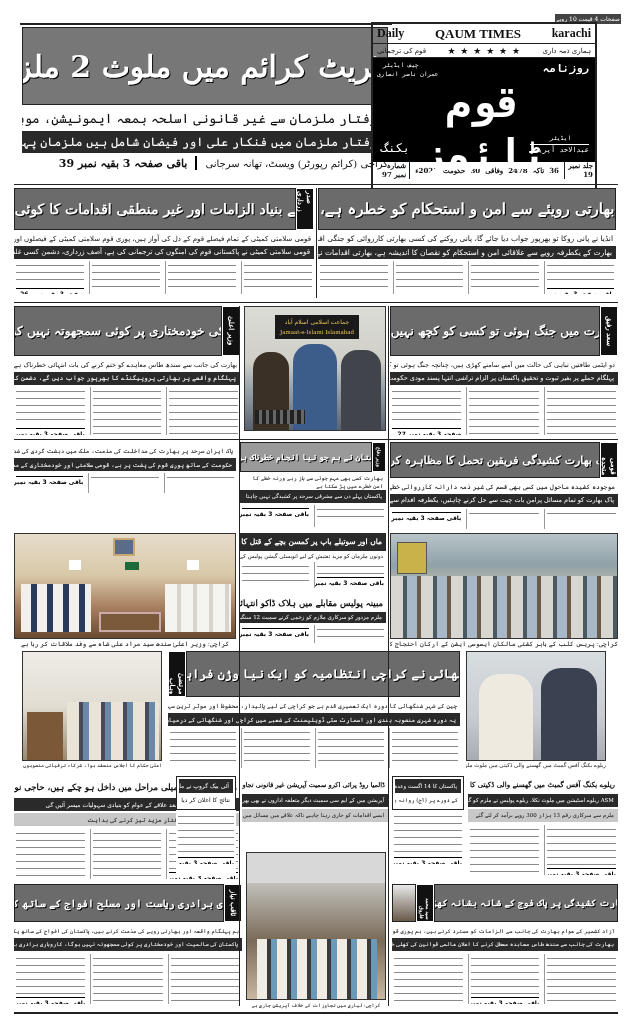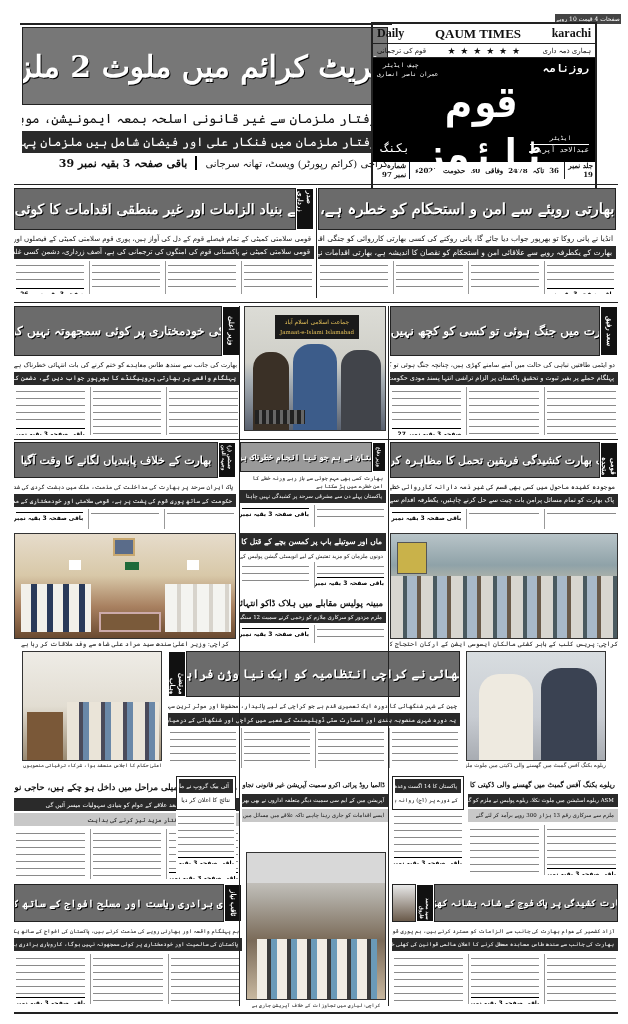--- a/index.html
+++ b/index.html
@@ -206,24 +206,20 @@
     <div class="col">
         <div class="lines" style="height:12px"></div>
       </div>
     <div class="col">
         <div class="baqi">باقی صفحہ 3 بقیہ نمبر 38</div>
       </div>
   </div>
 </div>
 
 <div class="abs" style="top:442px;left:14px;width:222px;height:88px">
-  <div style="display:flex;height:36px">
-    <div class="hl" style="flex:1;font-size:11px">بھارت کے خلاف پابندیاں لگانے کا وقت آگیا</div>
-    <div class="tag" style="width:18px;font-size:5px">جسٹس (ر) وجیہہ الدین</div>
-  </div>
   <div class="sub" style="margin-top:2px;font-size:6px">پاک ایران سرحد پر بھارت کی مداخلت کی مذمت، ملک میں دہشت گردی کی شدید مذمت کرتے ہیں</div>
   <div class="band" style="font-size:6px">حکومت کے ساتھ پوری قوم کی پشت پر ہے، قومی سلامتی اور خودمختاری کے معاملات پر قوم متحد ہے</div>
   <div class="cols" style="height:20px;margin-top:2px">
     <div class="col">
         <div class="lines" style="height:10px"></div>
       </div>
       <div class="col">
         <div class="lines" style="height:10px"></div>
       </div>
     <div class="col">

